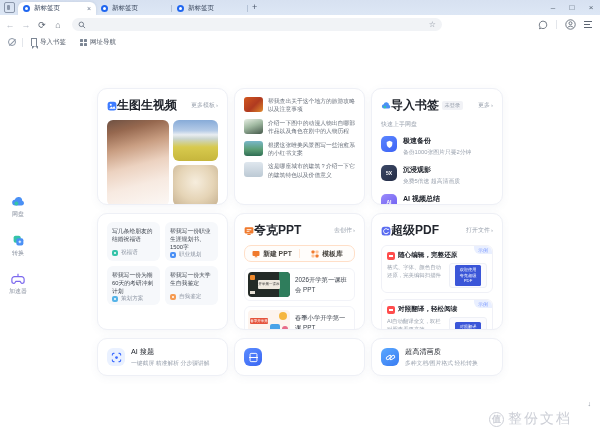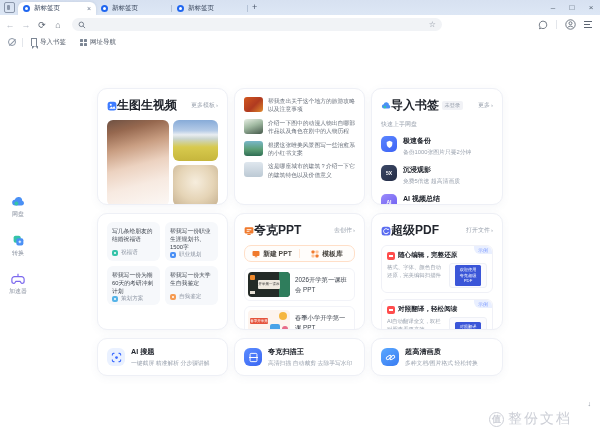--- a/index.html
+++ b/index.html
@@ -161,21 +161,21 @@
   .pdf-thumb .blu { background:#3a55d8; color:#fff; font-size:4.2px; line-height:1.35; padding:2px 3px;
     border-radius:1.5px; text-align:center; width:26px; }
 
   
   .short { display:flex; align-items:center; gap:6px; padding:0 9px; }
   .sh-ic { width:18px; height:18px; border-radius:6px; flex:none; display:flex; align-items:center;
     justify-content:center; }
   .sh1 { background:#eaf1ff; }
   .sh2 { background:linear-gradient(145deg,#5b8cff,#3a66f2); }
   .sh3 { background:linear-gradient(145deg,#59a8ff,#3a7cf2); }
-  .sh-t { font-size:7.2px; font-weight:bold; color:#22262e; white-space:nowrap; }
+  .sh-t { font-size:7.2px; font-weight:normal; color:#22262e; white-space:nowrap; }
   .sh-d { font-size:5.8px; color:#9aa2ae; margin-top:2px; white-space:nowrap; }
 
   
   .wmark { position:absolute; right:28px; bottom:12px; display:flex; align-items:center; gap:4px;
     color:#c3c6cf; opacity:.85; }
   .wm-logo { width:15px; height:15px; border:1.5px solid #c3c6cf; border-radius:50%;
     font-size:9px; line-height:13px; text-align:center; font-weight:bold; }
   .wm-txt { font-size:14px; letter-spacing:2px; }
   .scroll-hint { position:absolute; right:9px; bottom:33px; color:#868d99; font-size:7px; line-height:1; }
 </style>
@@ -495,24 +495,20 @@
           <div class="sh-d">一键截屏 精准解析 分步骤讲解</div>
         </span>
       </div>
       <div class="card short">
         <span class="sh-ic sh2">
           <svg width="11" height="11" viewBox="0 0 16 16">
             <rect x="3" y="2" width="10" height="12" rx="1.5" fill="none" stroke="#fff" stroke-width="1.4"></rect>
             <line x1="1.5" y1="8" x2="14.5" y2="8" stroke="#fff" stroke-width="1.6"></line>
           </svg>
         </span>
-        <span>
-          <div class="sh-t">夸克扫描王</div>
-          <div class="sh-d">高清扫描 自动裁剪 去除手写水印</div>
-        </span>
       </div>
       <div class="card short">
         <span class="sh-ic sh3">
           <svg width="11" height="11" viewBox="0 0 16 16">
             <rect x="1.5" y="6" width="8" height="4" rx="2" fill="none" stroke="#fff" stroke-width="1.4" transform="rotate(-35 5.5 8)"></rect>
             <rect x="6.5" y="6" width="8" height="4" rx="2" fill="none" stroke="#fff" stroke-width="1.4" transform="rotate(-35 10.5 8)"></rect>
           </svg>
         </span>
         <span>
           <div class="sh-t">超高清画质</div>

